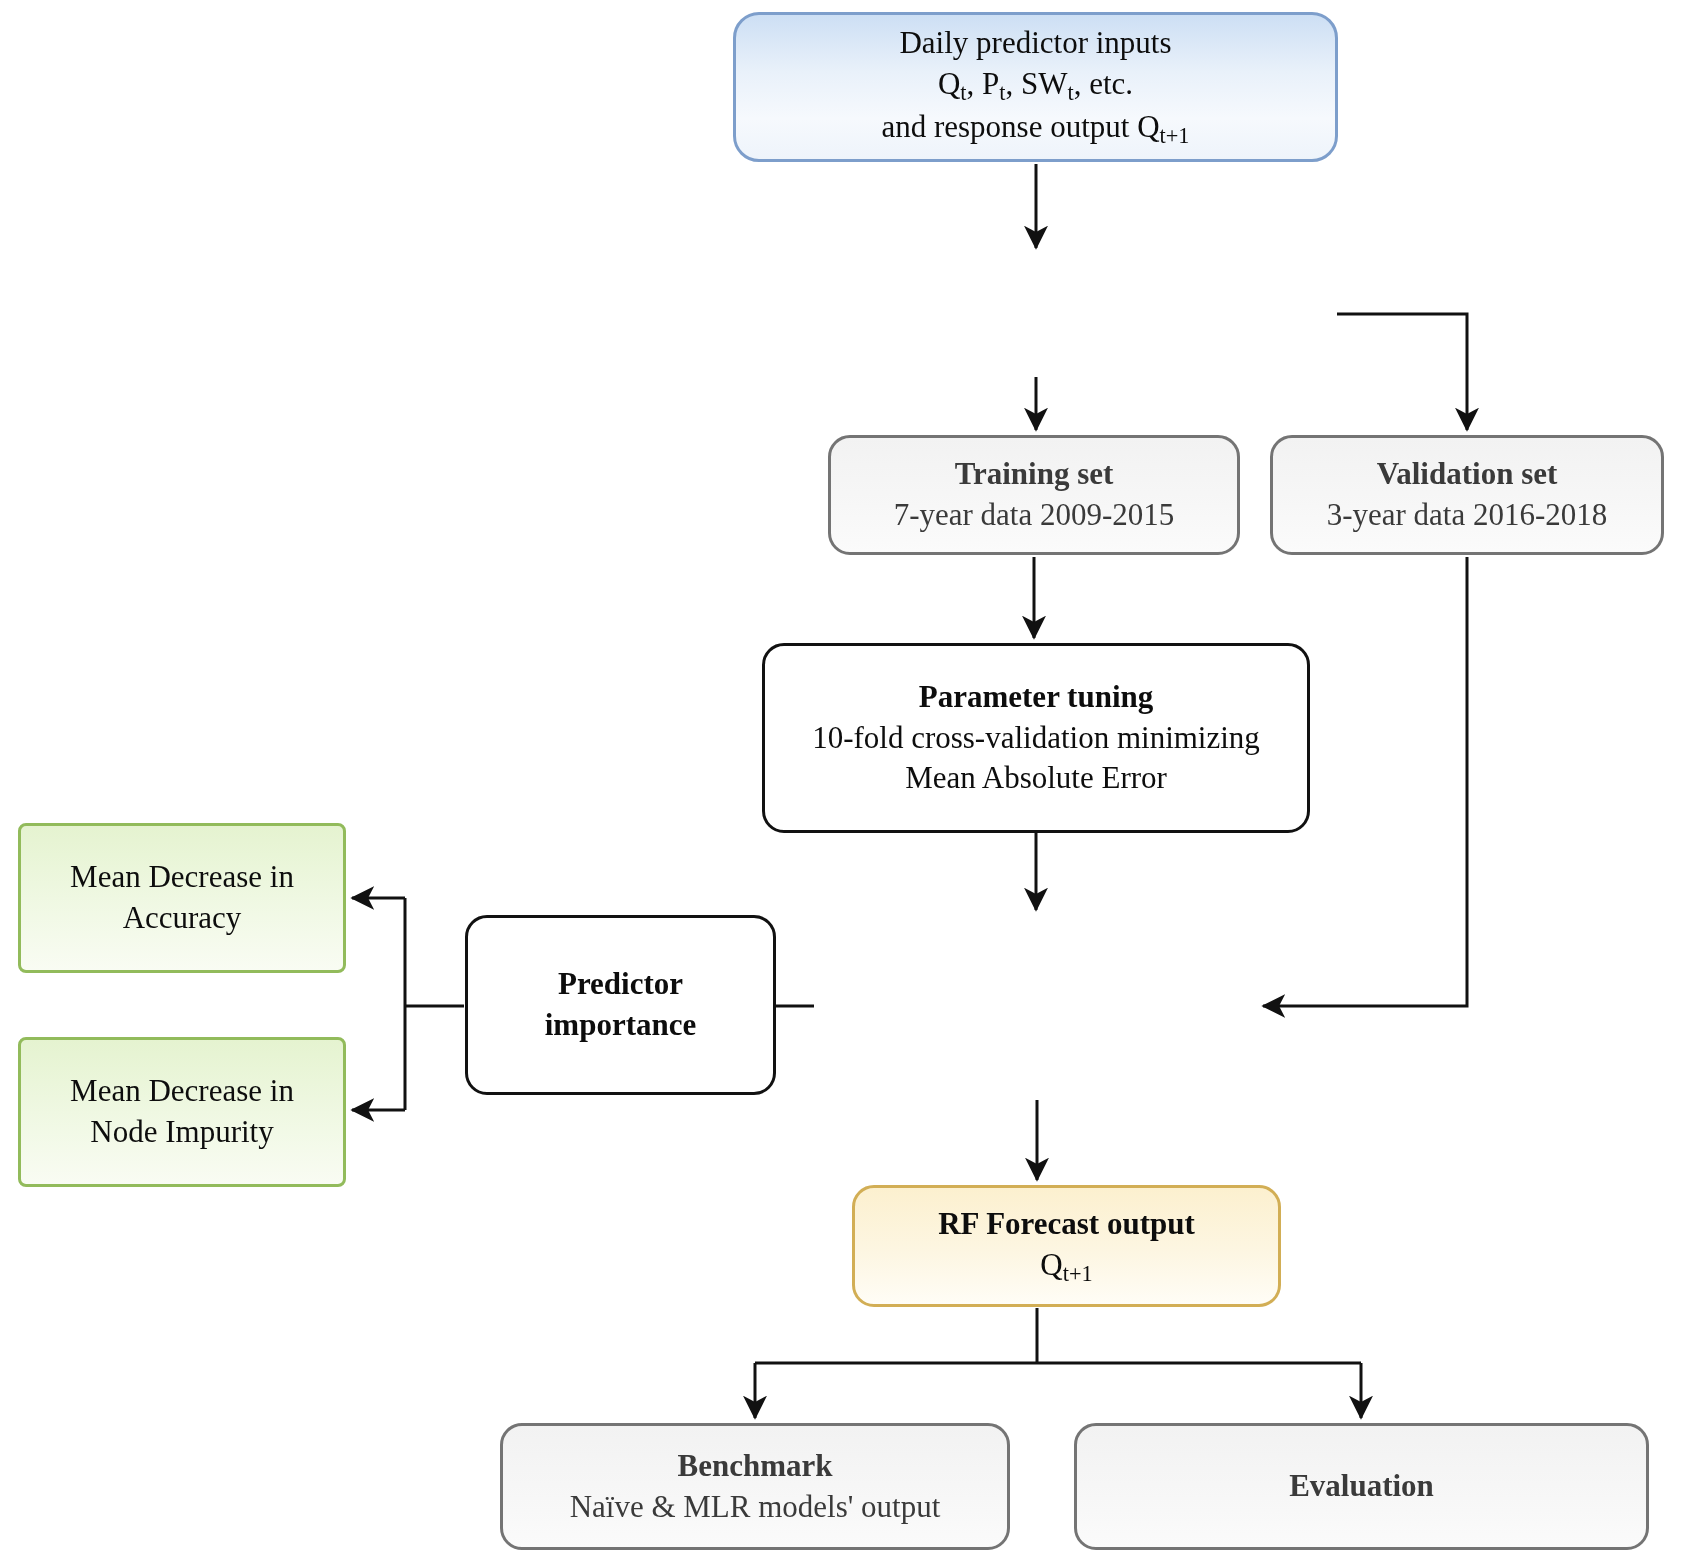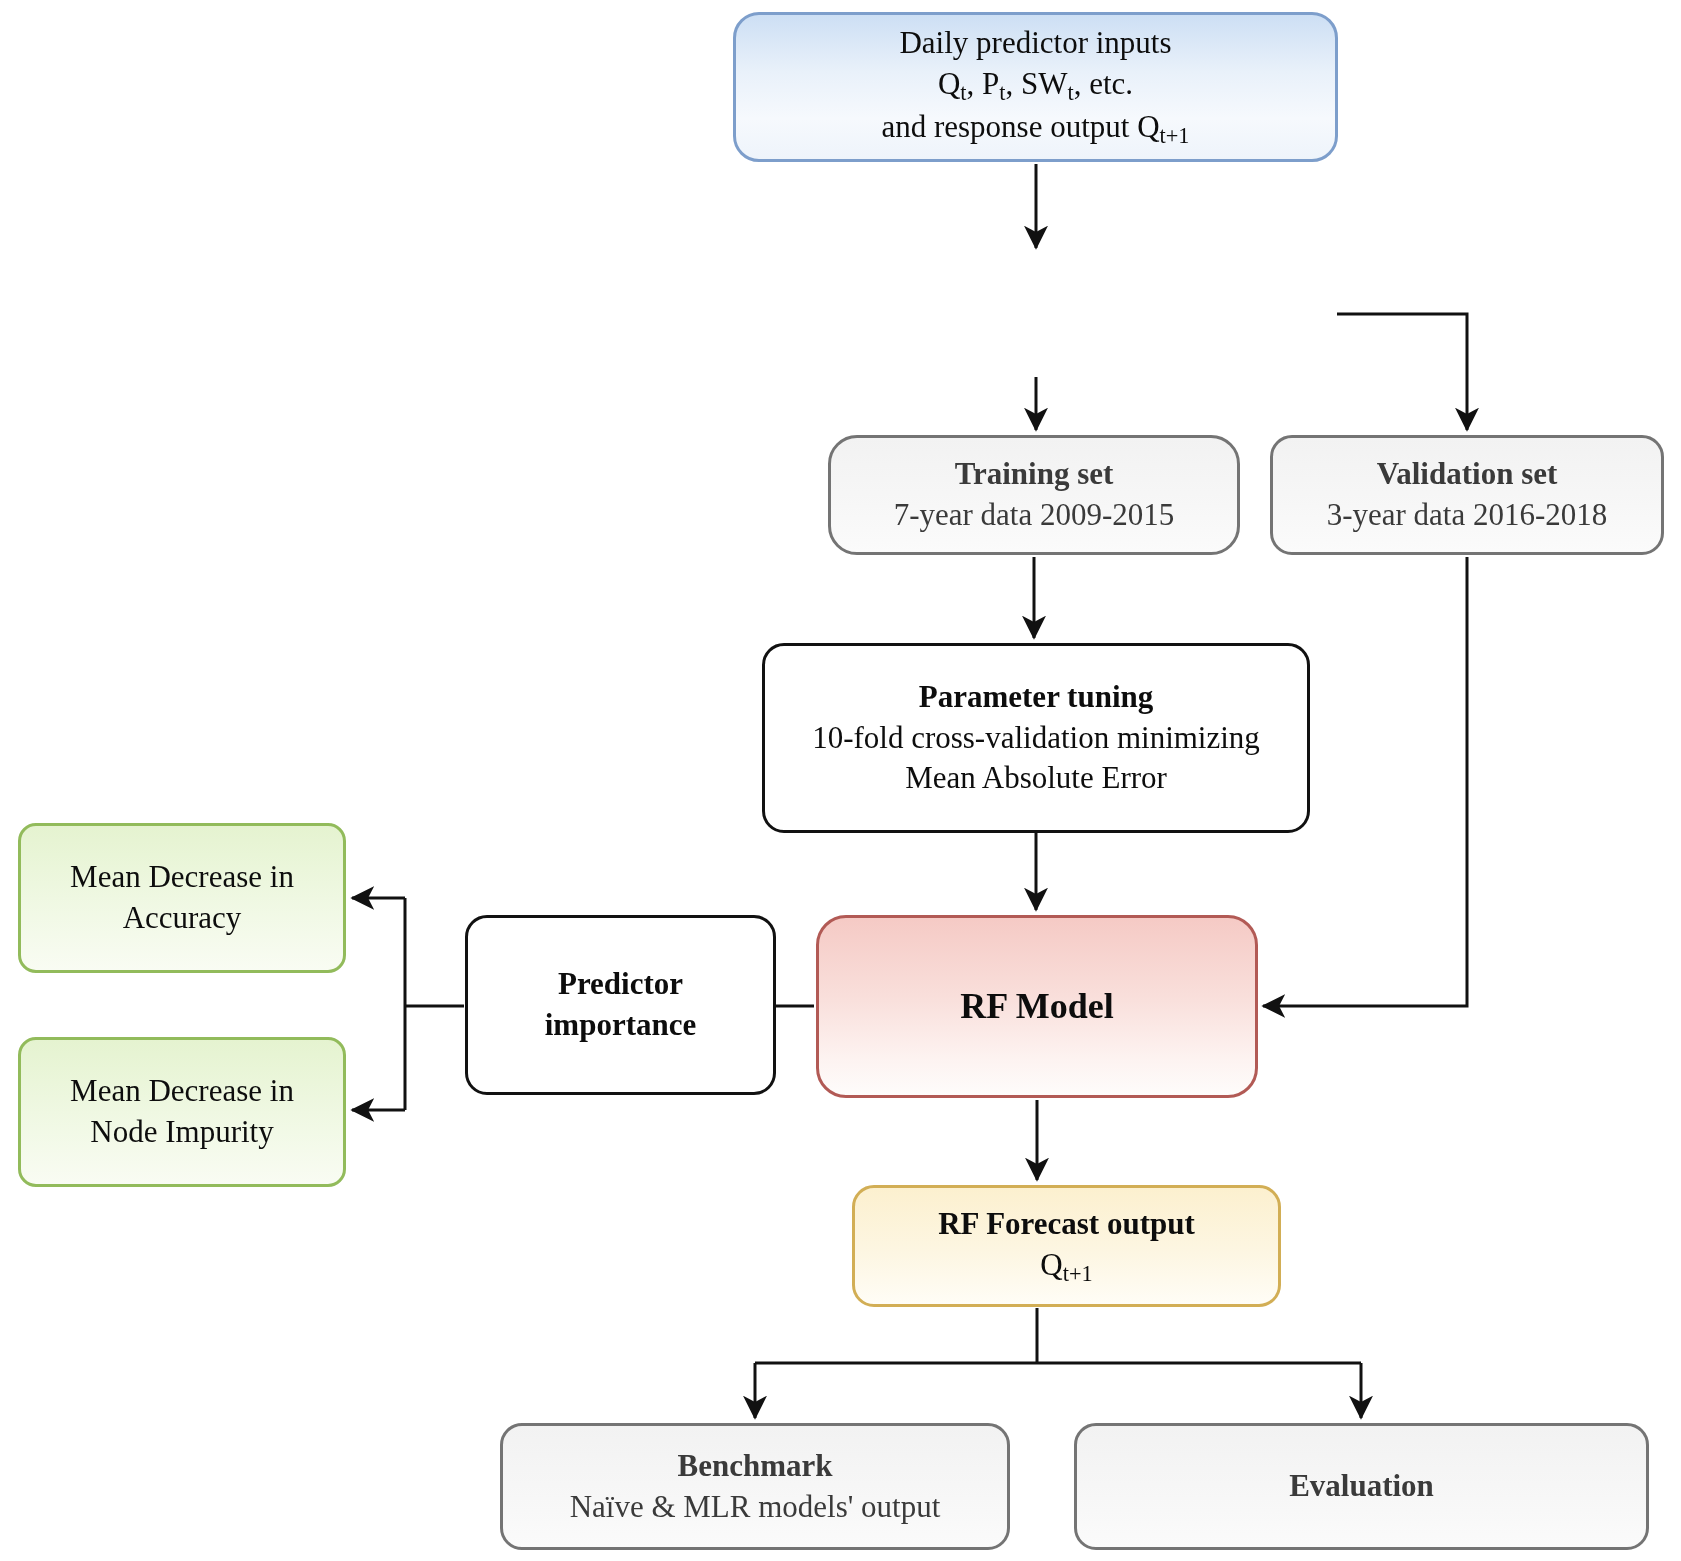--- a/index.html
+++ b/index.html
@@ -31,34 +31,34 @@
   .gray{
     border:3px solid #747474;border-radius:22px;
     background:linear-gradient(180deg,#f2f2f2 0%,#f7f7f7 60%,#fbfbfb 100%);
     color:#3a3a3a;
   }
   .red{
     border:3px solid #b25a55;border-radius:30px;
     background:linear-gradient(180deg,#f5cac5 0%,#f9dfdb 45%,#fdf3f1 80%,#fefcfb 100%);
   }
   .green{
-    border:3px solid #92bb5b;border-radius:18px;
+    border:3px solid #92bb5b;border-radius:8px;
     background:linear-gradient(180deg,#e5f3d0 0%,#eff8e2 50%,#f9fcf3 100%);
   }
   .yellow{
     border:3px solid #d2ae55;border-radius:22px;
     background:linear-gradient(180deg,#fcf0cf 0%,#fdf6e2 55%,#fffdf6 100%);
   }
   .sub{font-size:0.72em;vertical-align:-0.28em;}
   .sup{font-size:0.72em;vertical-align:0.55em;}
   .it{font-style:italic;}
   
   #n-inputs      {left:733px;  top:12px;   width:605px; height:150px;}
   #n-sample      {left:733px;  top:253px;  width:602px; height:122px;}
-  #n-training    {left:828px;  top:435px;  width:412px; height:120px;border-radius:29px;}
+  #n-training    {left:828px;  top:435px;  width:412px; height:120px;}
   #n-validation  {left:1270px; top:435px;  width:394px; height:120px;}
   #n-tuning      {left:762px;  top:643px;  width:548px; height:190px;}
   #n-rfmodel     {left:816px;  top:915px;  width:442px; height:183px;}
   #n-importance  {left:465px;  top:915px;  width:311px; height:180px;}
   #n-mda         {left:18px;   top:823px;  width:328px; height:150px;}
   #n-mdni        {left:18px;   top:1037px; width:328px; height:150px;}
   #n-forecast    {left:852px;  top:1185px; width:429px; height:122px;}
   #n-benchmark   {left:500px;  top:1423px; width:510px; height:127px;}
   #n-evaluation  {left:1074px; top:1423px; width:575px; height:127px;}
 </style>
@@ -107,23 +107,20 @@
     <div class="title">Validation set</div>
     <div>3-year data 2016-2018</div>
   </div>
 
   <div id="n-tuning" class="node white">
     <div class="title">Parameter tuning</div>
     <div>10-fold cross-validation minimizing</div>
     <div>Mean Absolute Error</div>
   </div>
 
-  <div id="n-rfmodel" class="node red">
-    <div class="title" style="font-size:36px;">RF Model</div>
-  </div>
 
   <div id="n-importance" class="node white">
     <div class="title">Predictor</div>
     <div class="title">importance</div>
   </div>
 
   <div id="n-mda" class="node green">
     <div>Mean Decrease in</div>
     <div>Accuracy</div>
   </div>

